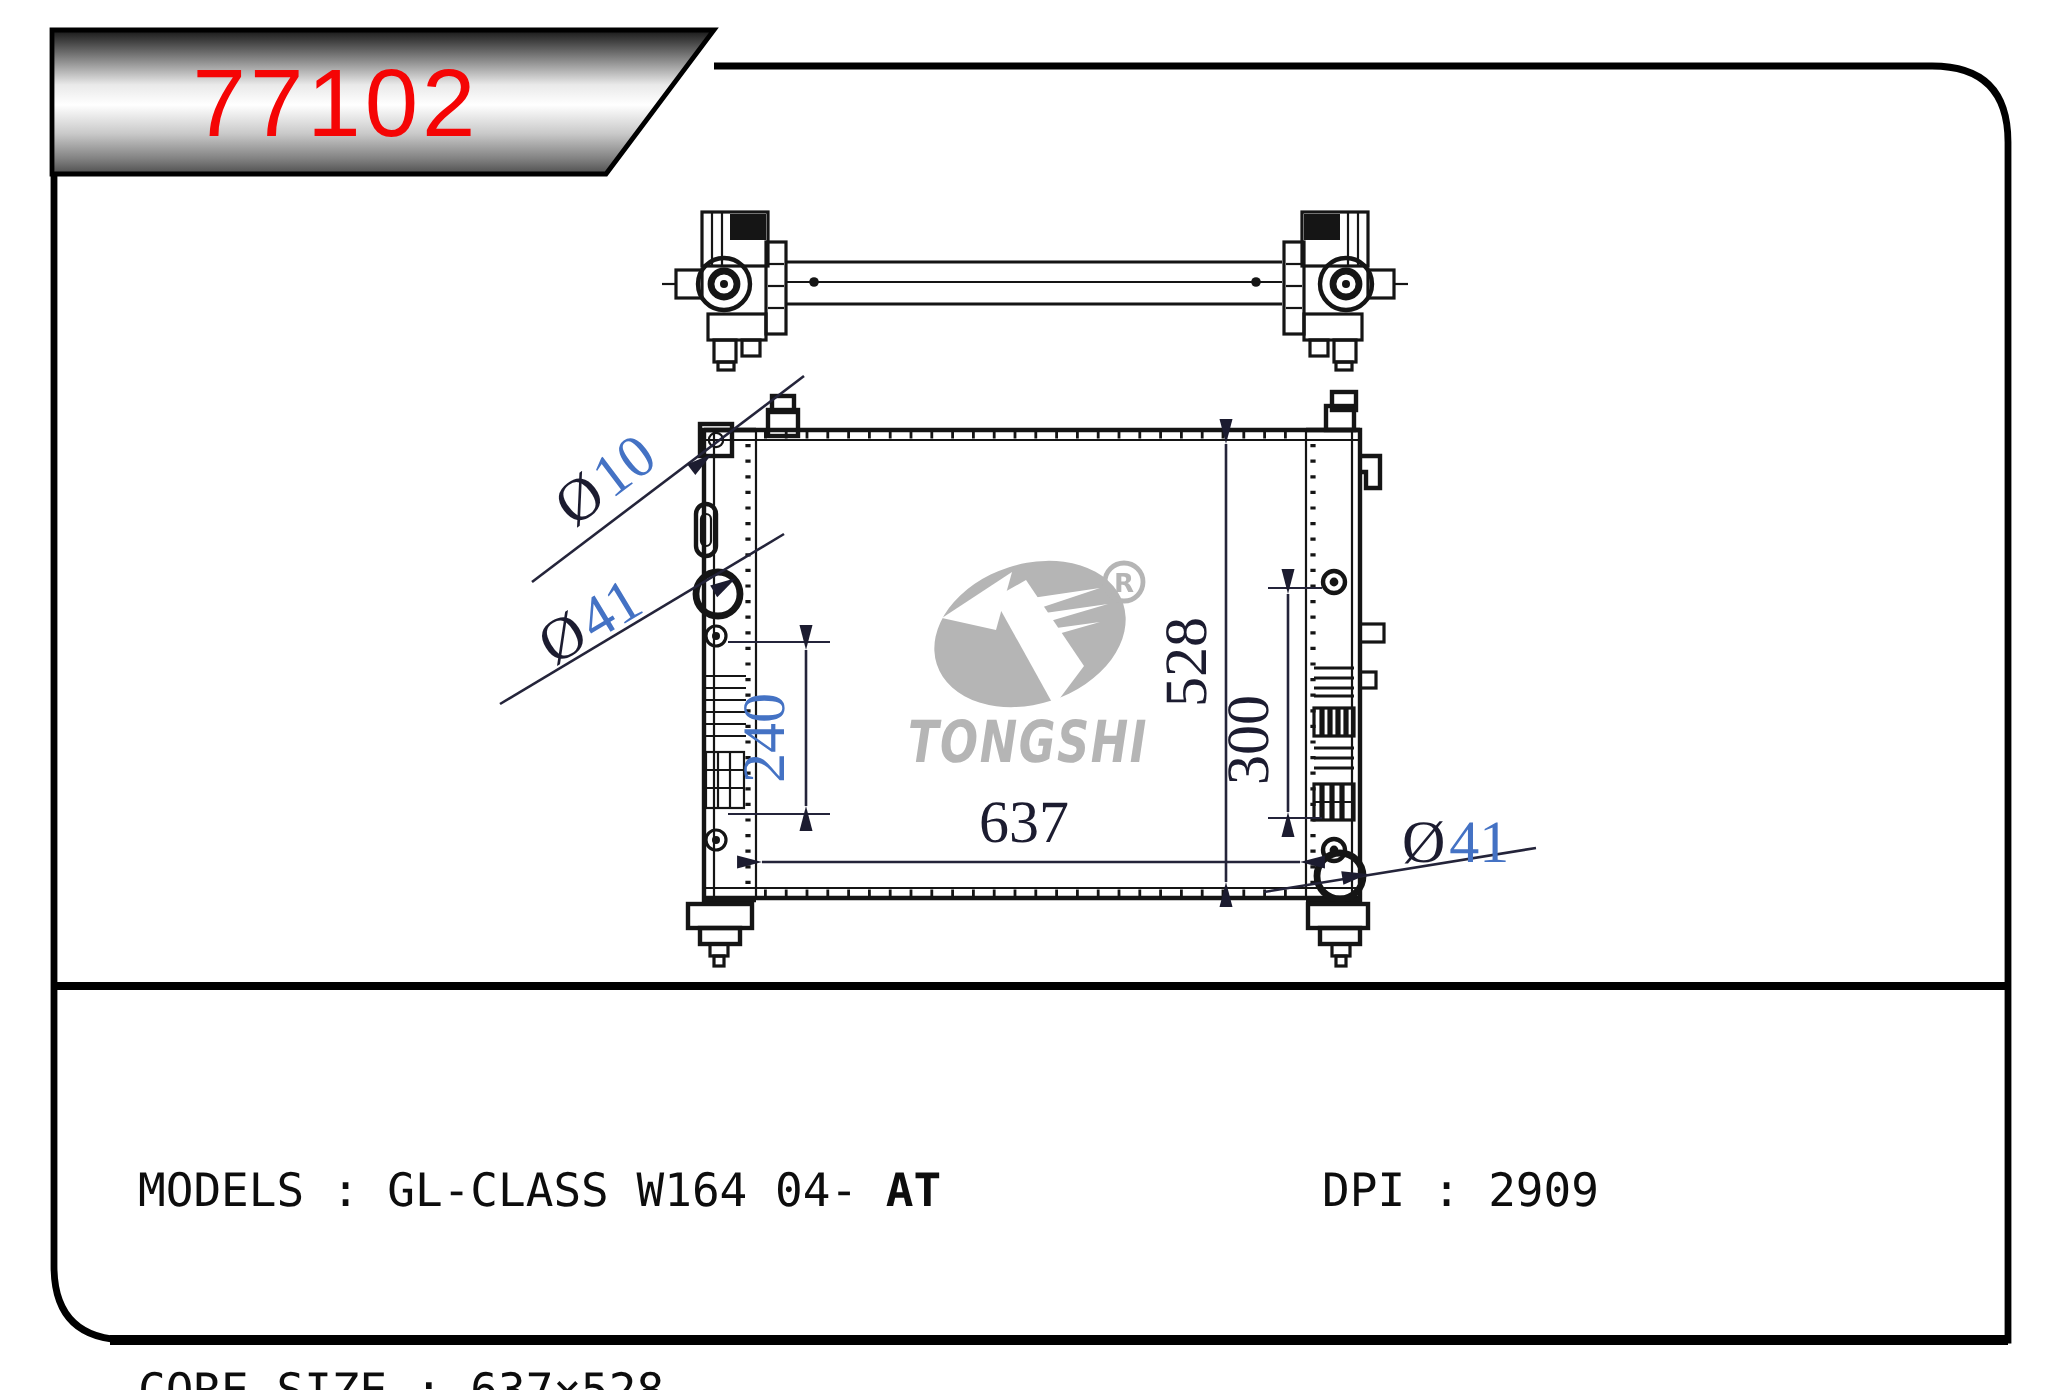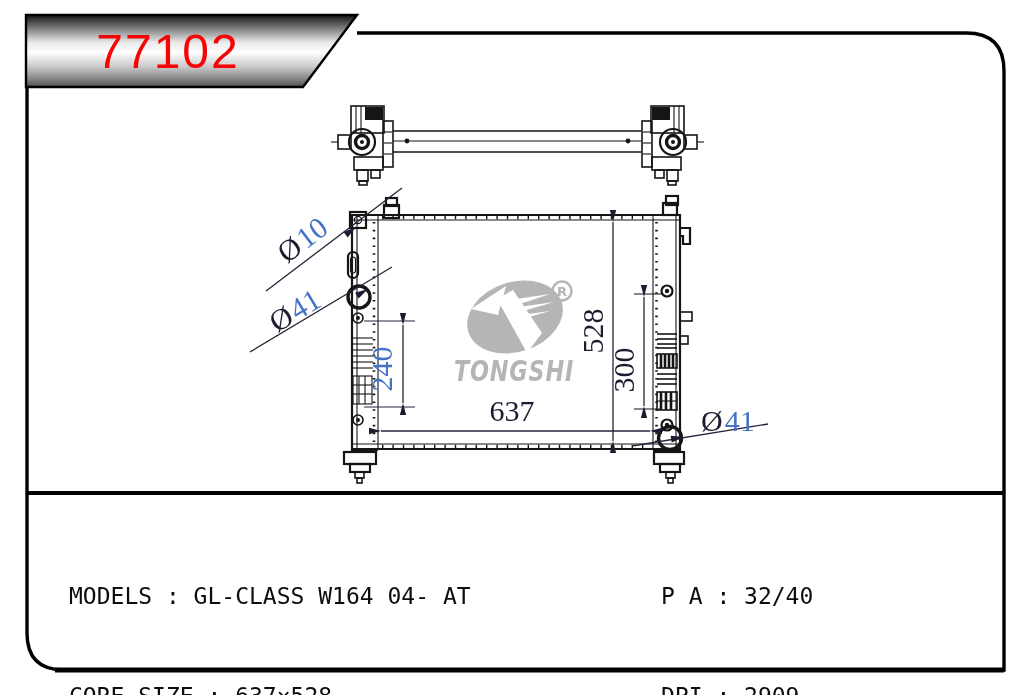--- a/index.html
+++ b/index.html
@@ -29,21 +29,21 @@
   .wm{fill:var(--watermark-gray);}
   .wmtxt{font-family:"DejaVu Sans",sans-serif;font-weight:bold;font-style:italic;
          font-size:29px;fill:var(--watermark-gray);letter-spacing:1px;}
   .banner-num{font-family:"Liberation Sans",sans-serif;font-size:48px;letter-spacing:2px;
          fill:var(--accent-red);}
   
   .specs{position:absolute;top:513px;font-family:"DejaVu Sans Mono","Liberation Mono",monospace;
          font-size:23px;line-height:33.4px;color:#0d0d0d;white-space:pre;}
   .specs.left{left:69px;}
   .specs.right{left:661px;}
-  .specs b{font-weight:normal;}
+  .specs b{font-weight:bold;}
 </style>
 </head>
 <body>
 
 <div id="page">
 <svg width="1030" height="695" viewBox="0 0 1030 695">
   <defs>
     <linearGradient id="bgrad" x1="0" y1="0" x2="0" y2="1">
       <stop offset="0" stop-color="#161616"></stop>
       <stop offset="0.16" stop-color="#6e6e6e"></stop>
@@ -242,18 +242,17 @@
   </g>
 </svg>
 
 <div class="specs left">
   <div><span>MODELS : GL-CLASS W164 04- </span><b>AT</b></div>
   <div><span>CORE SIZE : 637×528</span><b></b></div>
   
   
 </div>
 <div class="specs right">
-  <div><span>P A : 32/40</span></div>
   <div><span>DPI : 2909</span></div>
   
   
 </div>
 </div>
 
 </body></html>

